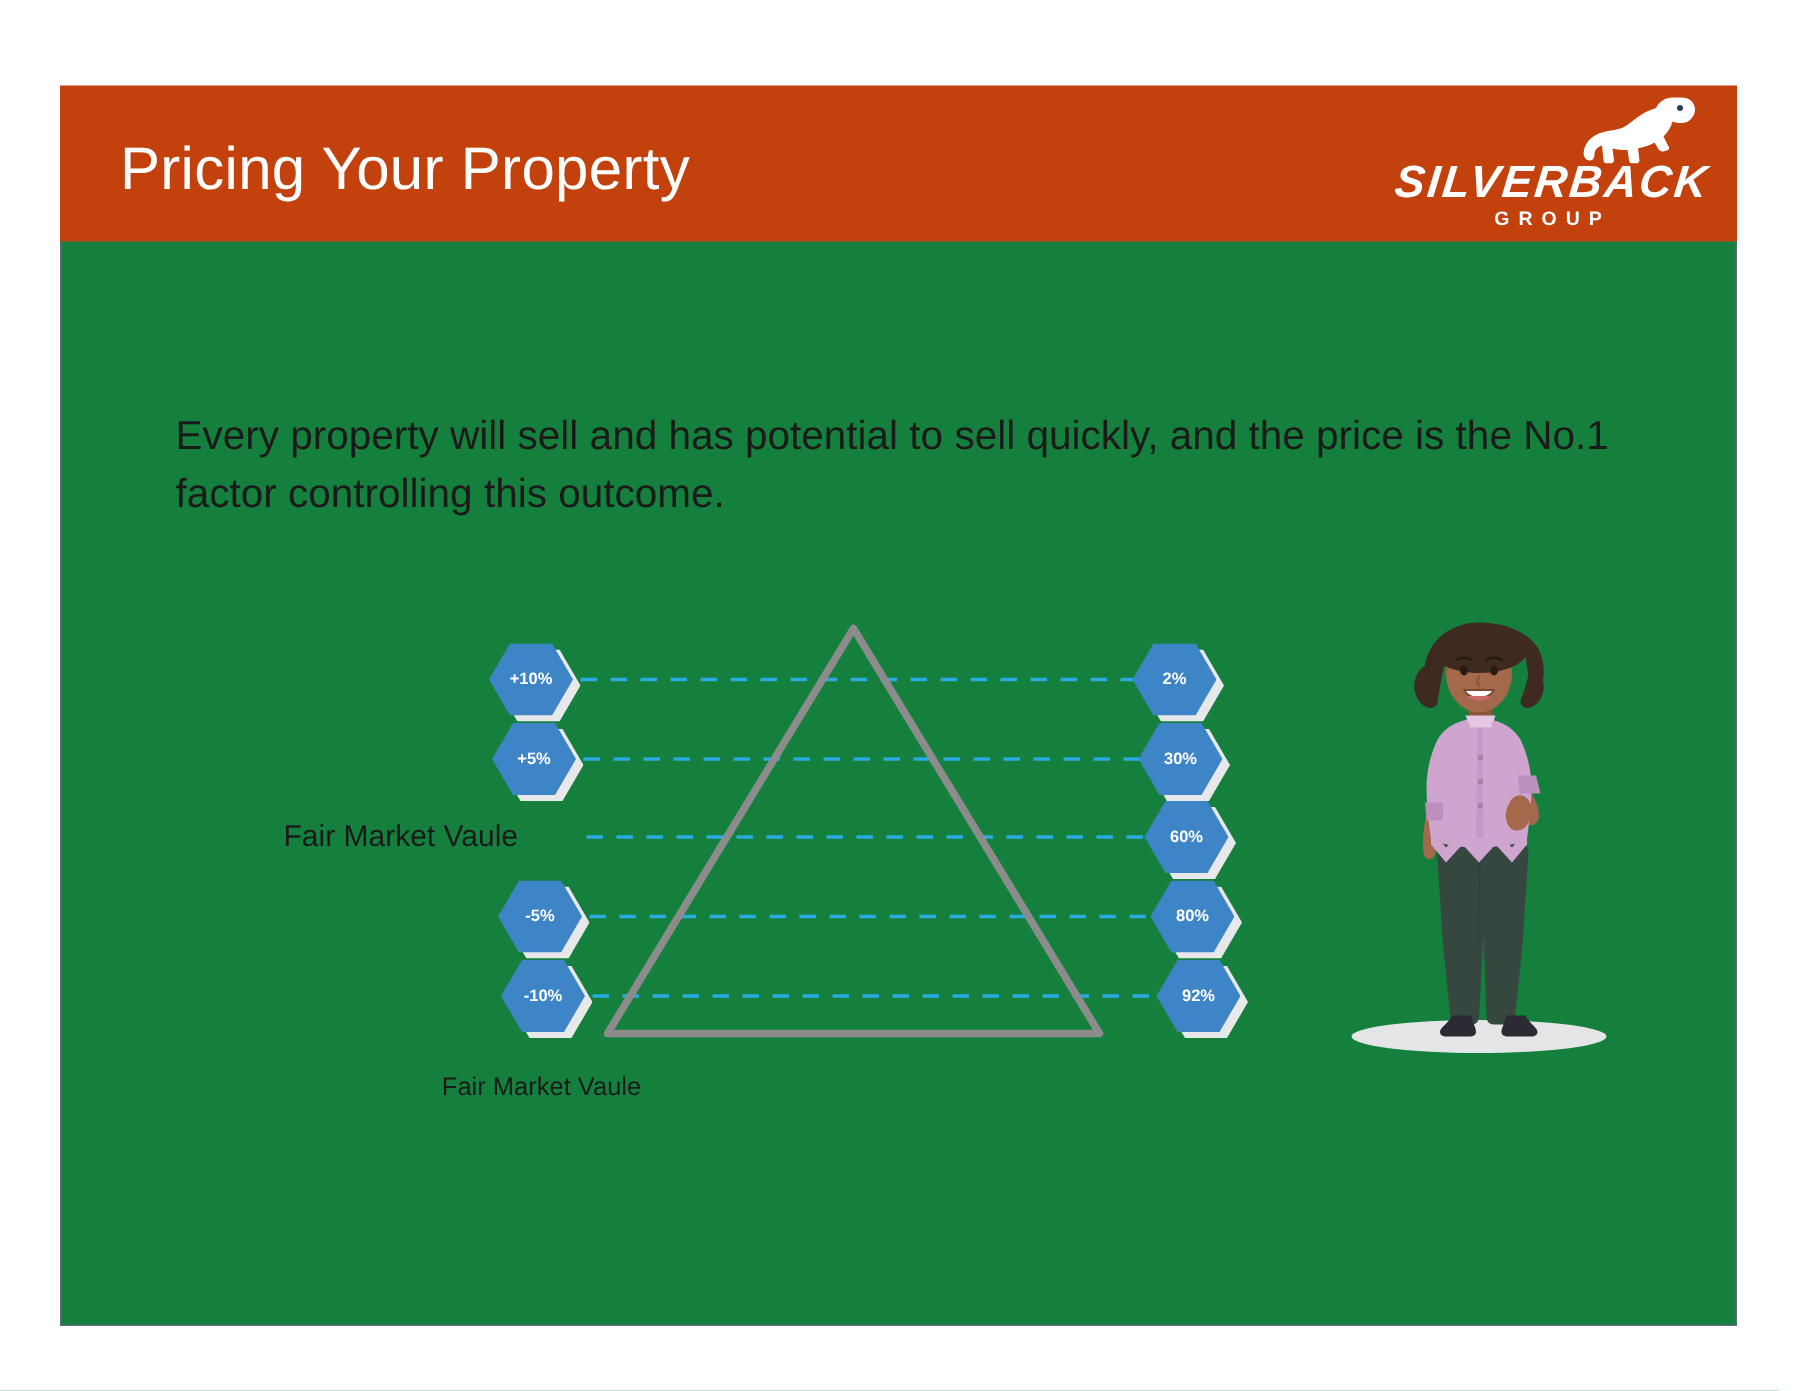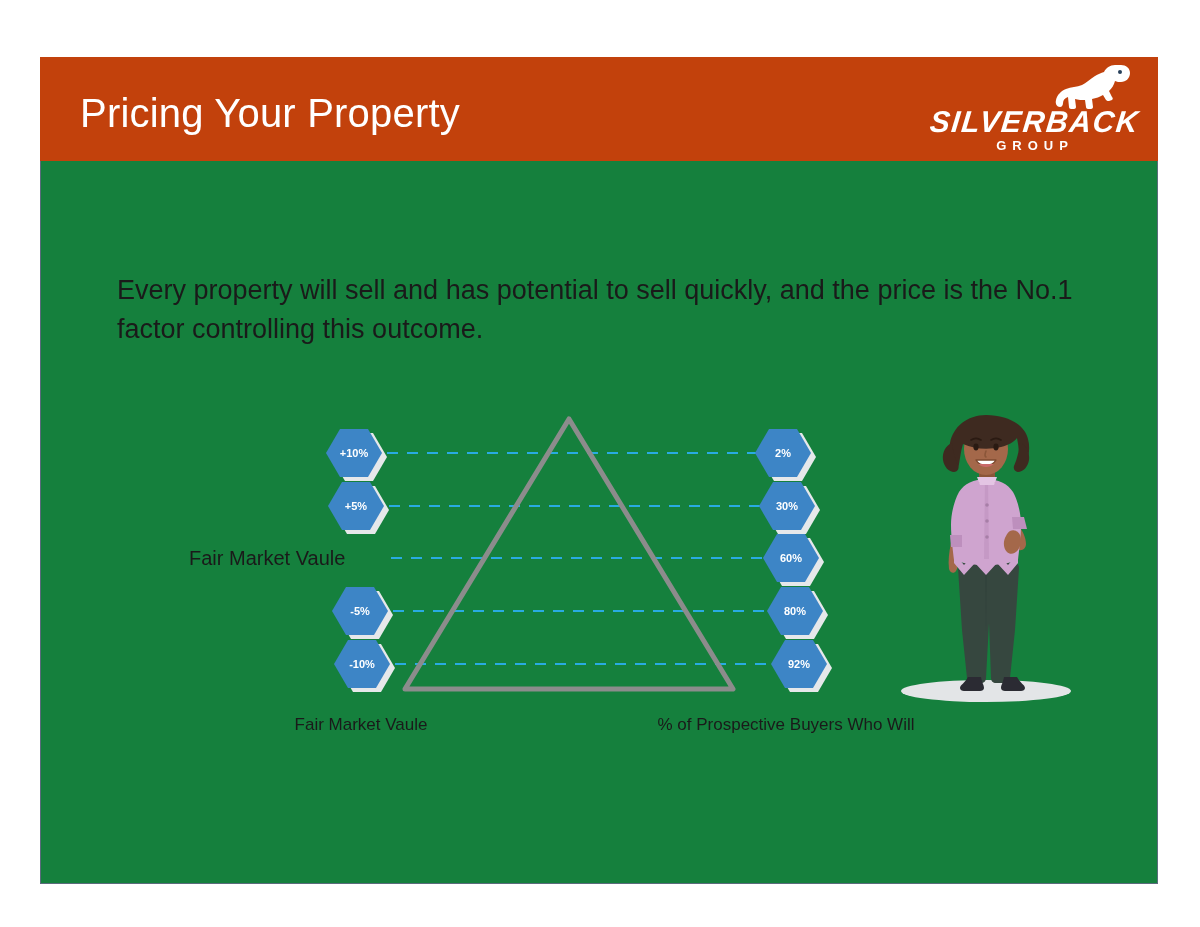--- a/index.html
+++ b/index.html
@@ -251,21 +251,20 @@
       <div class="hex-shadow" style="left:731px; top:429px;"></div>
       <div class="hex" style="left:726px; top:425px;">80%</div>
 
       <div class="hex-shadow" style="left:735px; top:482px;"></div>
       <div class="hex" style="left:730px; top:478px;">92%</div>
 
       <div class="caption" style="left:175px; top:551px; width:290px;">
         <div>Fair Market Vaule</div>
       </div>
       <div class="caption" style="left:590px; top:551px; width:310px;">
-        <div>% of Prospective Buyers Who Will</div>
       </div>
 
       <svg class="person" viewBox="0 0 200 290">
 
         <ellipse cx="100" cy="278" rx="85" ry="11" fill="#e3e5e7"></ellipse>
 
         <path fill="#36473f" d="M74 150h54c3 0 5 2 5 5l-4 62-5 48c0 3-2 5-5 5h-9c-3 0-5-2-5-5l-2-55-3 55c0 3-2 5-5 5h-9c-3 0-5-2-5-5l-5-48-4-62c0-3 2-5 5-5z"></path>
         <path fill="#2e3e37" d="M99 150l1 70 1-70z" opacity="0.5"></path>
 
         <path fill="#2b2b33" d="M82 264h13c1 6 3 8 3 11 0 2-2 3-4 3H78c-2 0-4-1-4-3 0-3 5-5 8-11z"></path>

